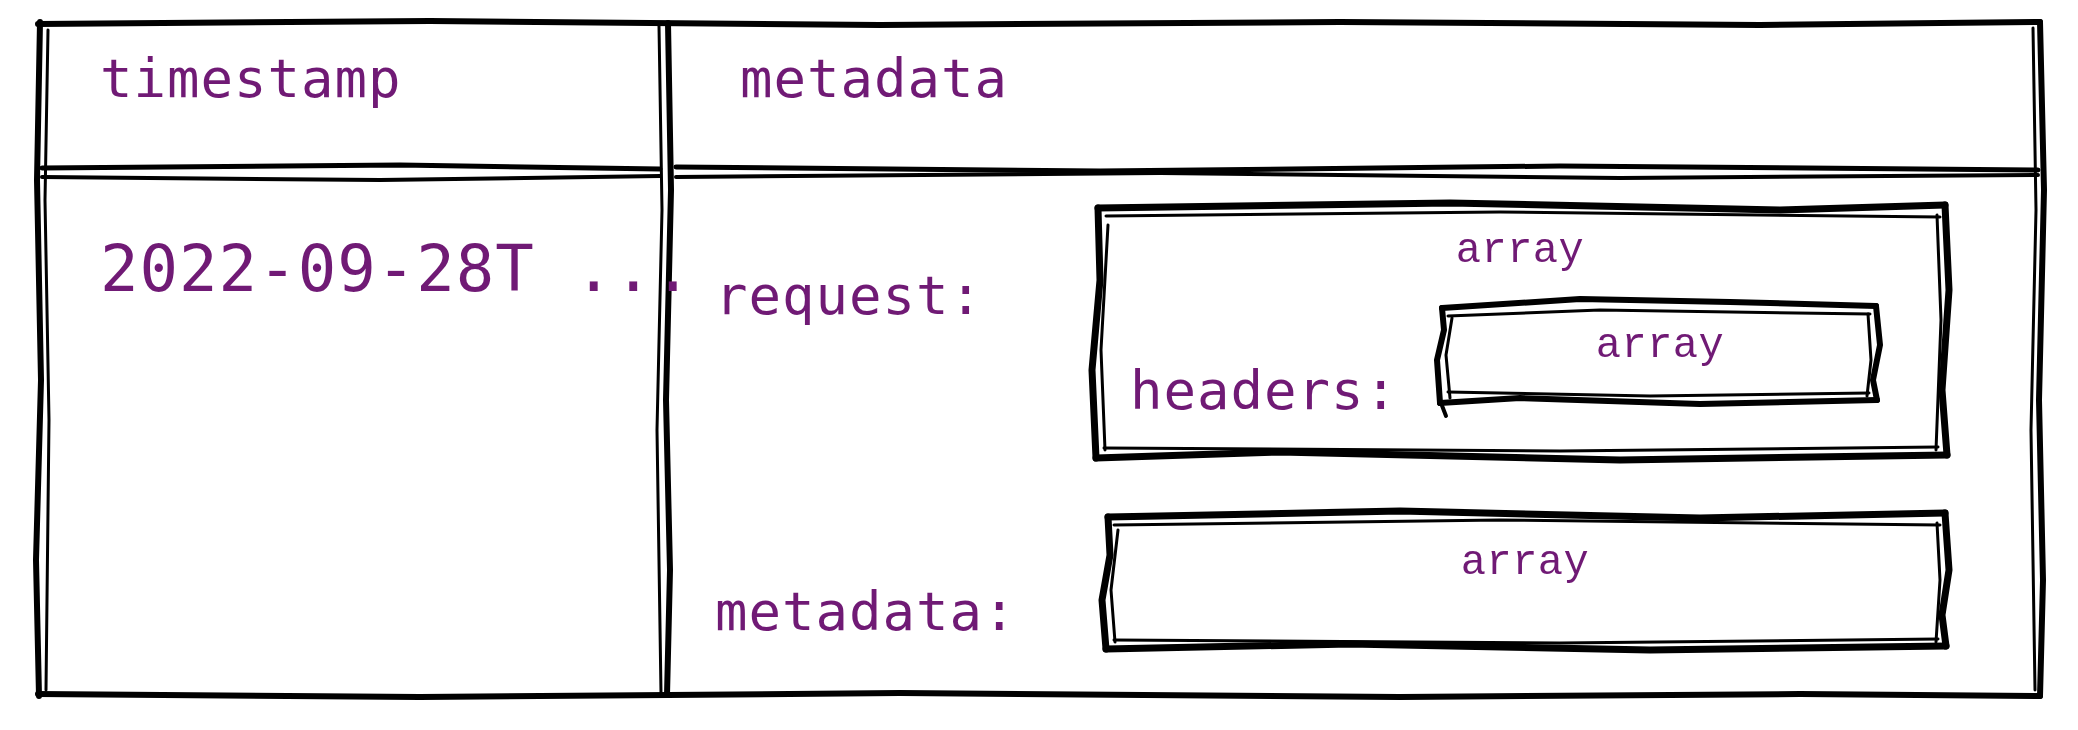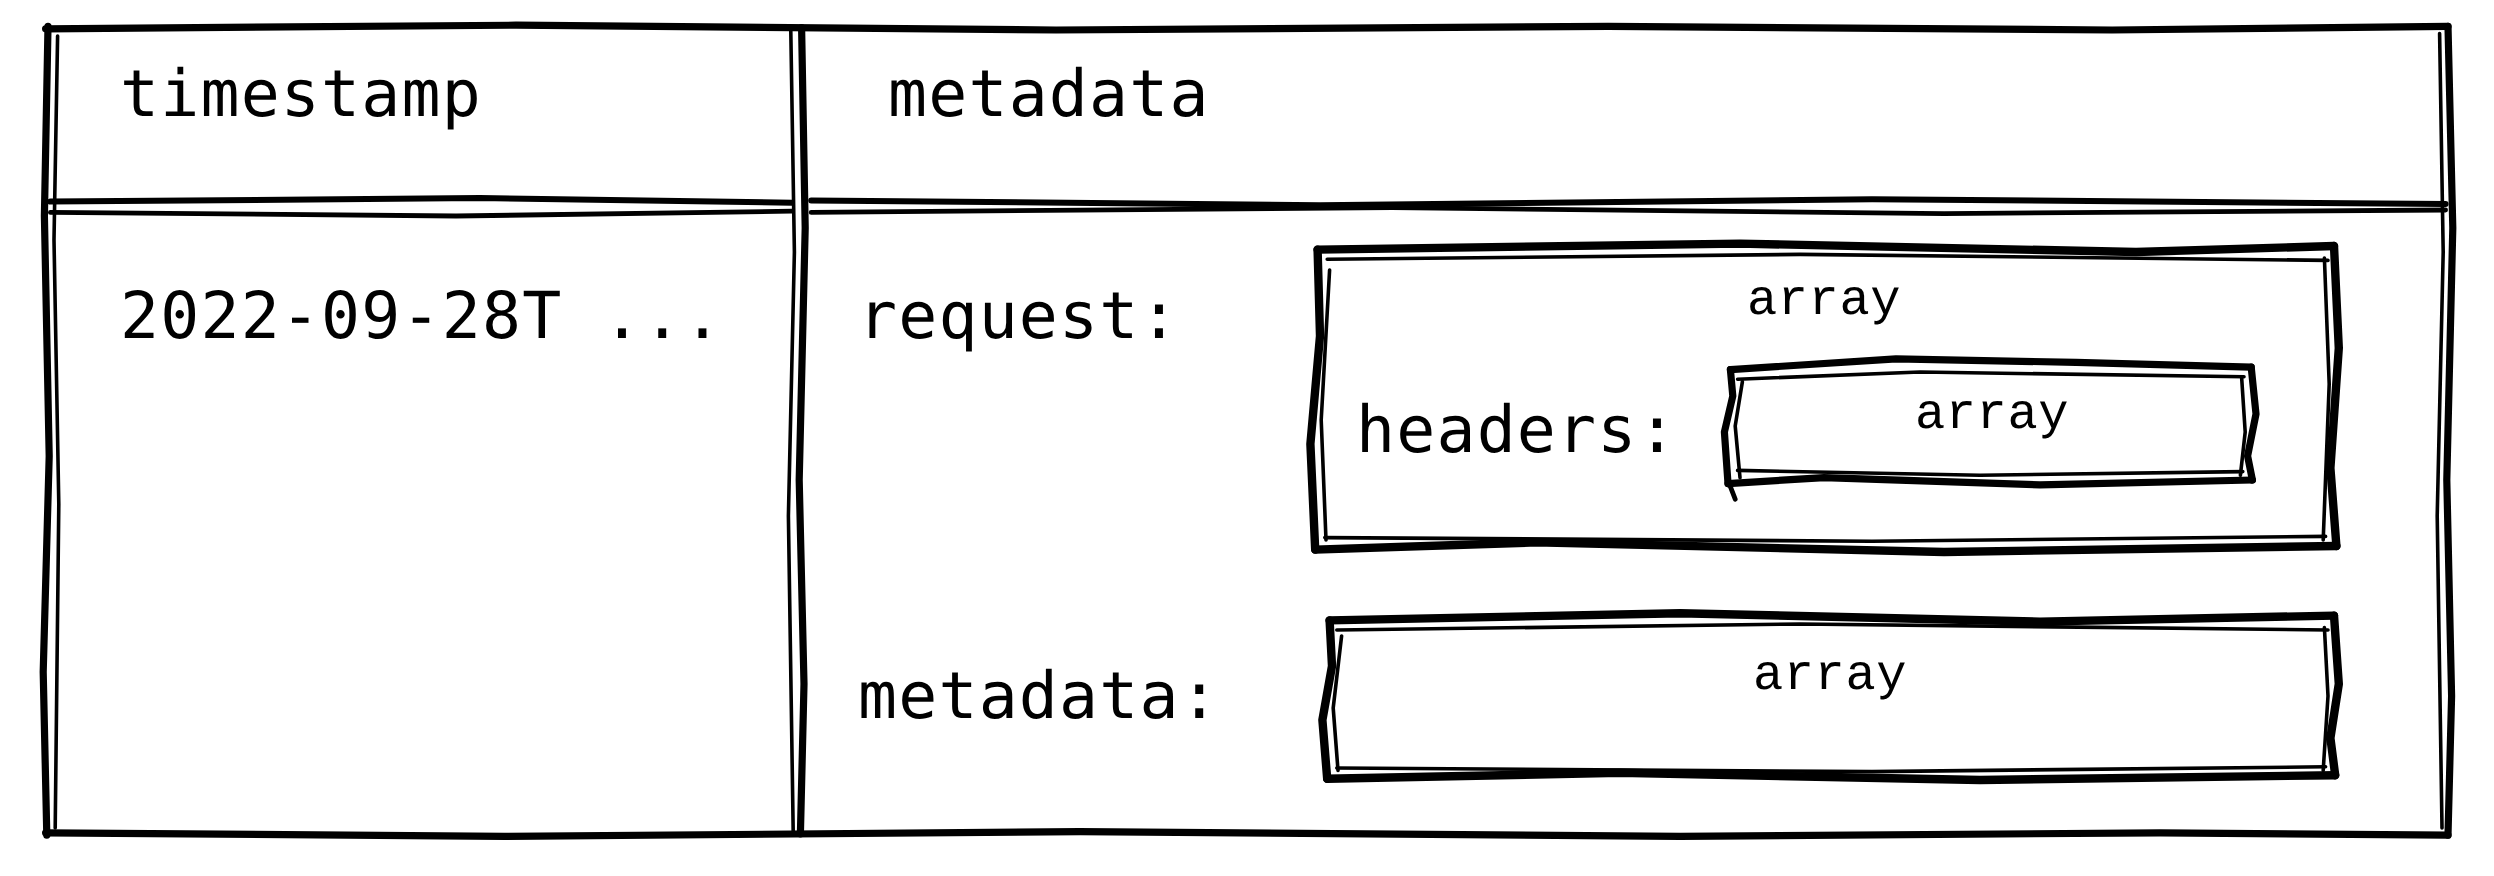--- a/index.html
+++ b/index.html
@@ -25,46 +25,47 @@
     position: absolute;
     top: 0;
     left: 0;
     width: 2078px;
     height: 730px;
     pointer-events: none;
   }
 
   .lbl {
     position: absolute;
-    color: #000000;
+    color: #701a75;
     white-space: pre;
     line-height: 1;
     font-family: "DejaVu Sans Mono", "Liberation Mono", monospace;
   }
 
   
   .col-header {
     font-size: 54px;
     letter-spacing: 1px;
   }
   #hdr-timestamp { left: 100px; top: 52px; }
   #hdr-metadata  { left: 740px; top: 52px; }
 
   
   #cell-timestamp {
     left: 100px;
     top: 237px;
-    font-size: 54px;
+    font-size: 64px;
     letter-spacing: 1px;
   }
 
   
   .meta-key {
     font-size: 54px;
     letter-spacing: 1px;
+    margin-top: 32px;
   }
   #key-request  { left: 715px; top: 237px; }
   #key-response { left: 715px; top: 553px; }
 
   
   .type-label {
     font-family: Liberation Mono, monospace;
     font-size: 42px;
     text-align: center;
     letter-spacing: 0.5px;

